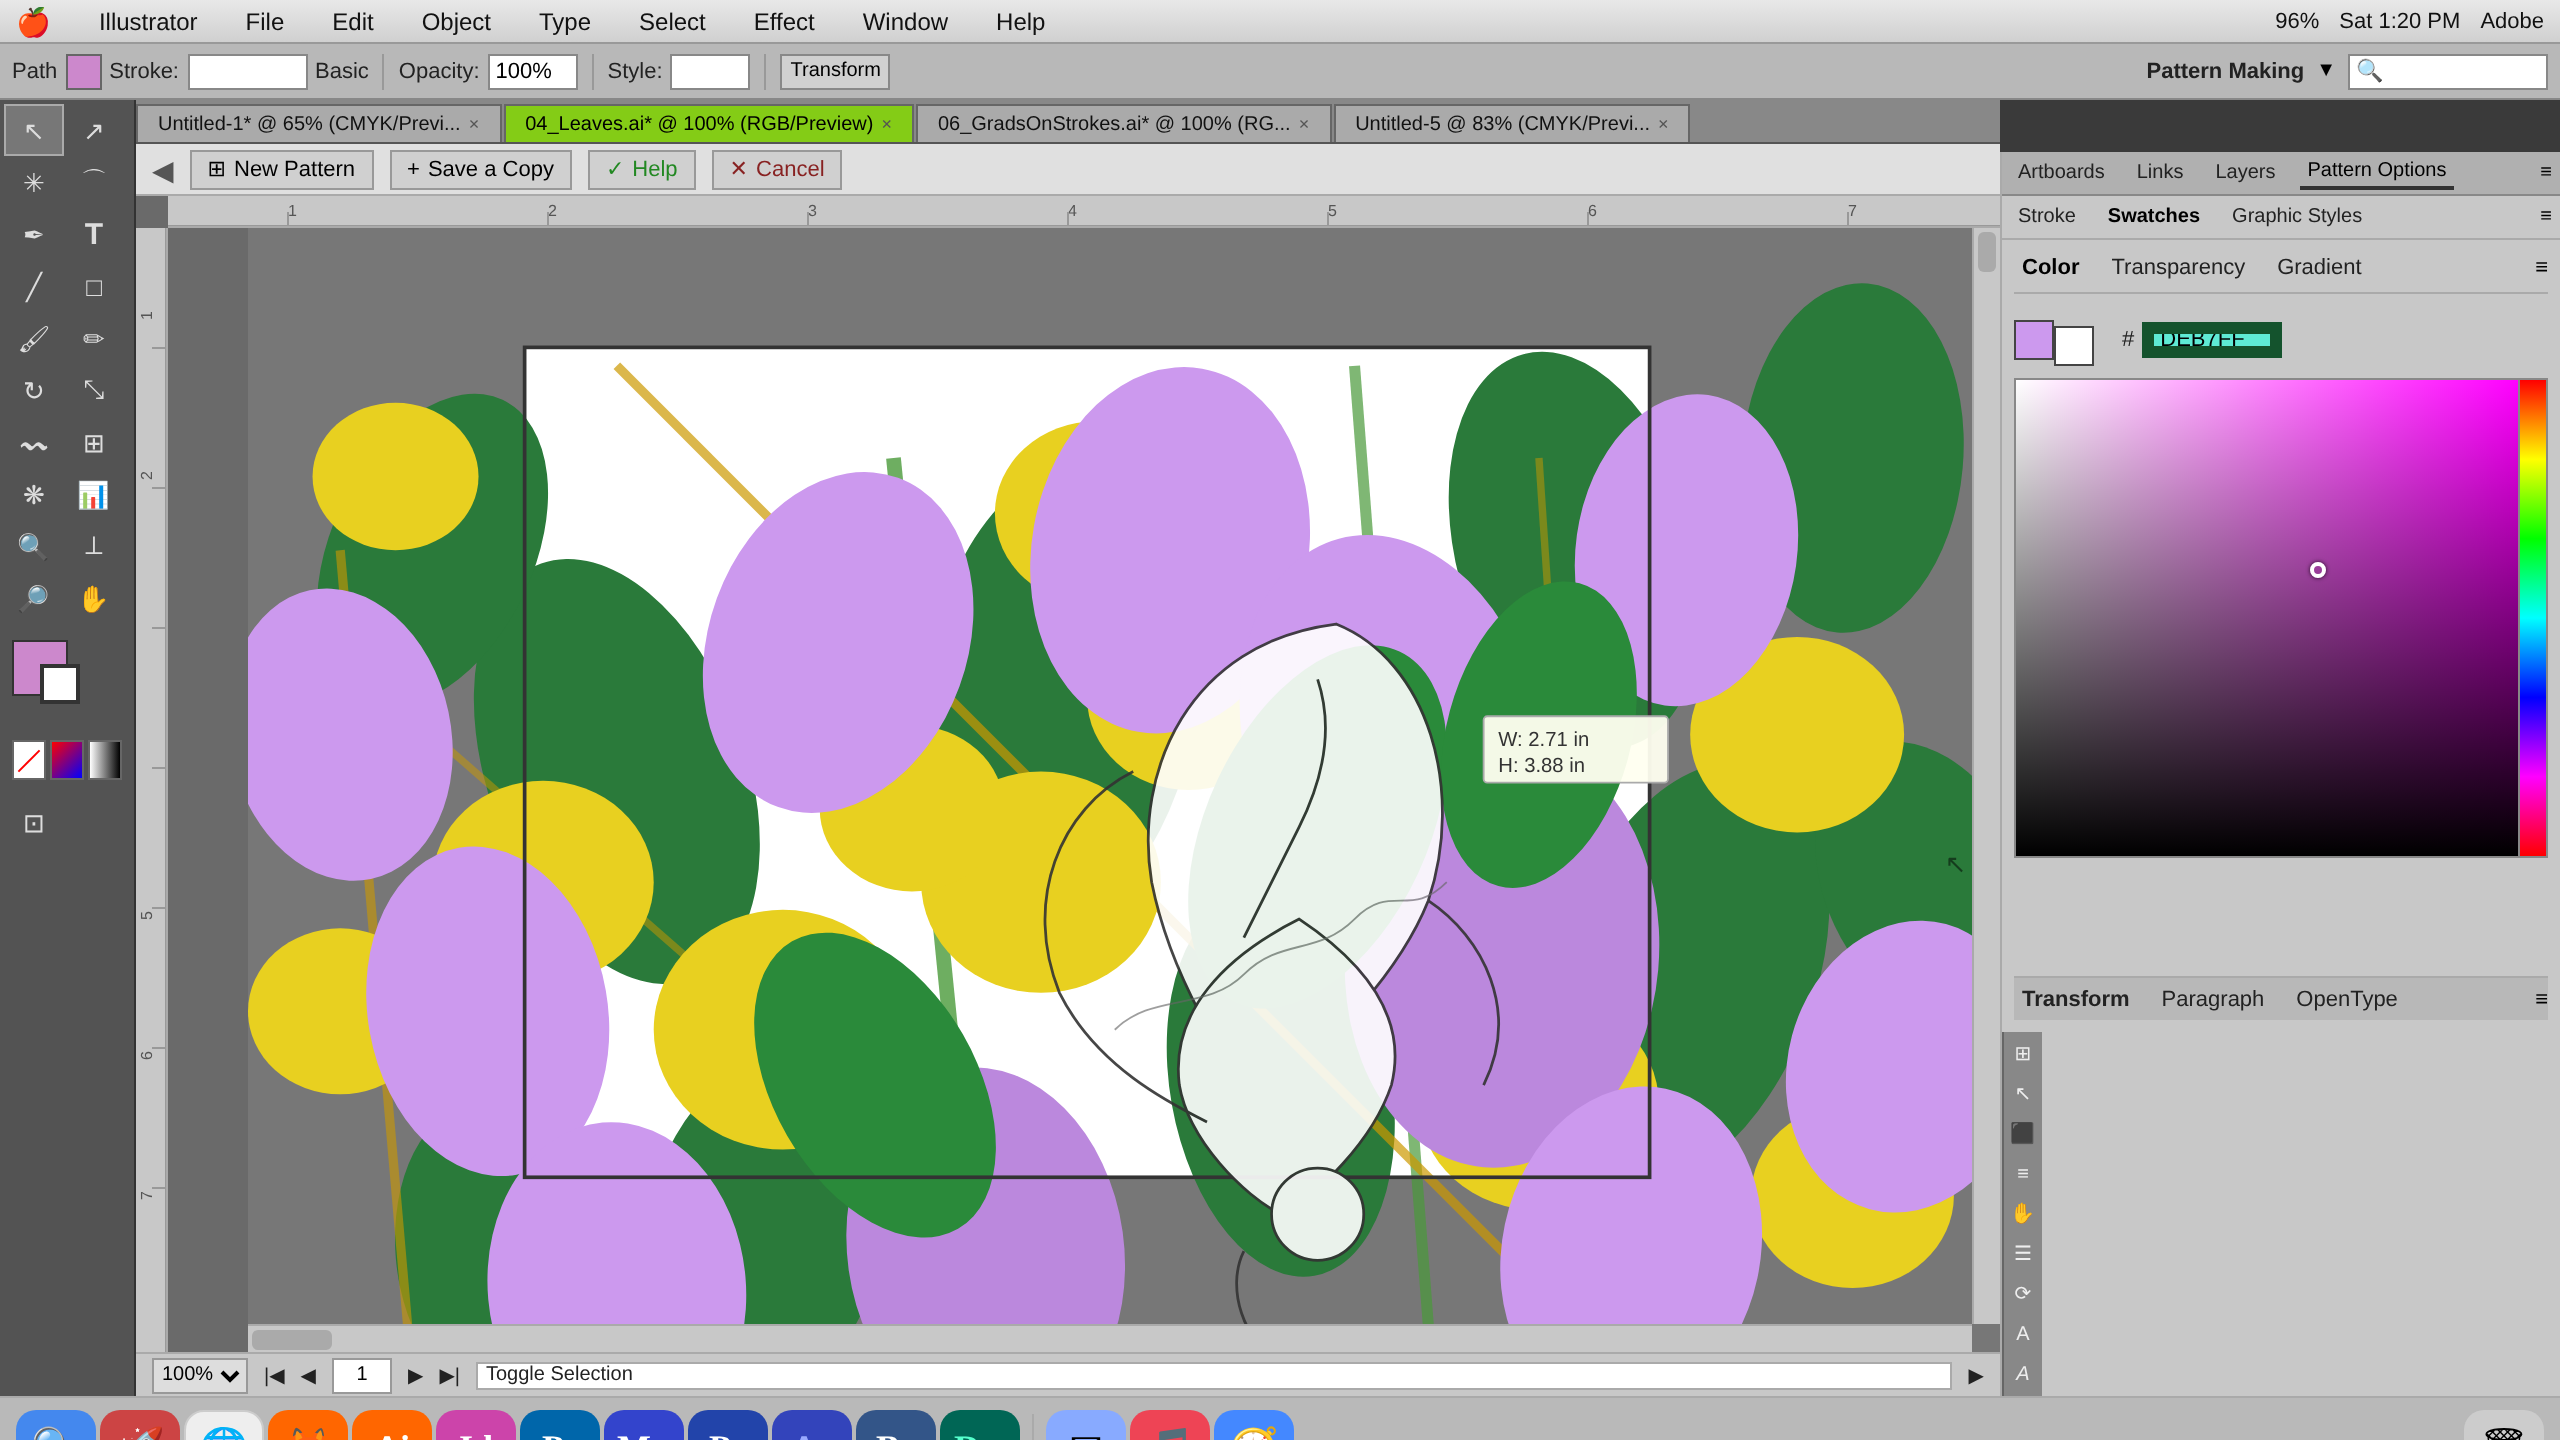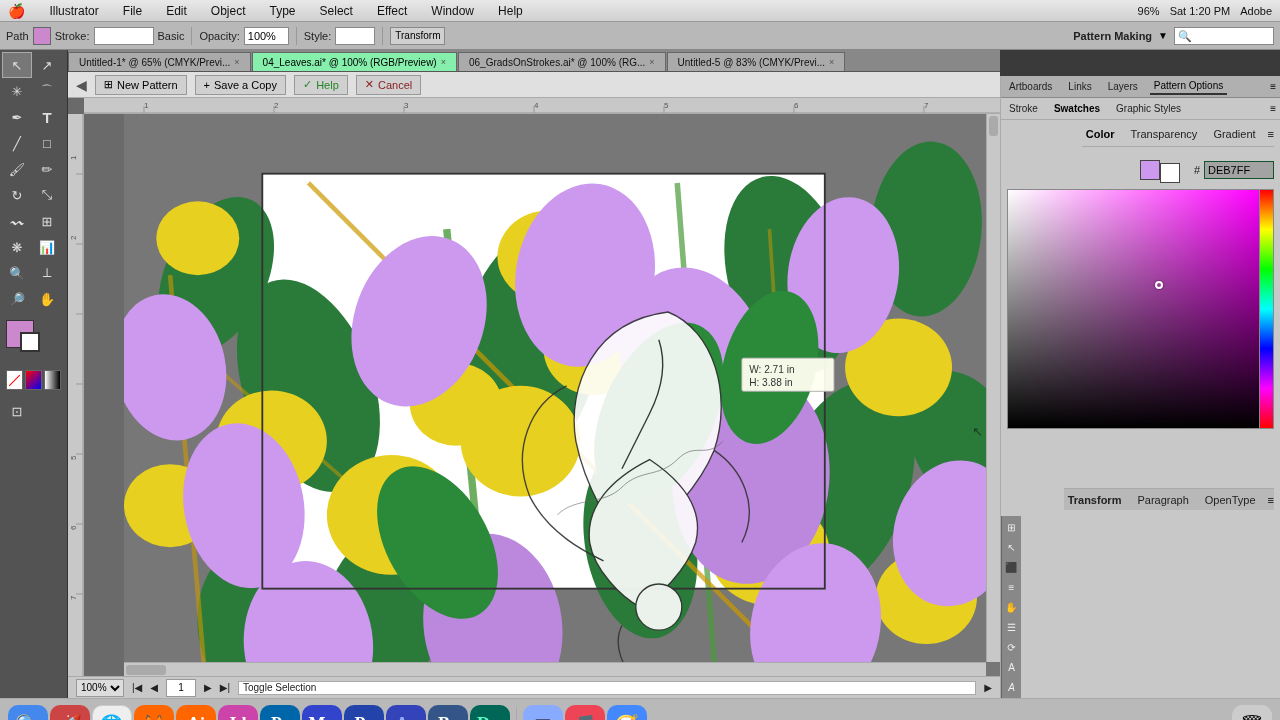--- a/index.html
+++ b/index.html
@@ -55,21 +55,21 @@
     
     #tabs-bar {
       height: 22px; background: #888; display: flex; align-items: flex-end;
       border-bottom: 1px solid #555;
     }
     .tab {
       height: 19px; padding: 0 10px; background: #aaa; border: 1px solid #666;
       border-bottom: none; font-size: 10px; color: #111; cursor: pointer;
       display: flex; align-items: center; margin-right: 1px;
     }
-    .tab.active { background: #86efac; color: #000; }
+    .tab.active { background: #84cc16; color: #000; }
     .tab .close-x { margin-left: 4px; font-size: 9px; color: #555; }
 
     
     #pattern-bar {
       height: 26px; background: #e0e0e0; border-bottom: 1px solid #aaa;
       display: flex; align-items: center; padding: 0 8px; gap: 8px;
     }
     .pattern-bar-btn {
       height: 20px; padding: 0 8px; font-size: 11px; background: #d0d0d0;
       border: 1px solid #999; cursor: pointer; display: flex; align-items: center; gap: 4px;
@@ -93,24 +93,24 @@
       border-bottom: 1px solid #888; padding: 0 4px; font-size: 10px; gap: 8px;
     }
     .panel-tab { color: #222; cursor: pointer; padding: 2px 4px; }
     .panel-tab.active { color: #000; font-weight: normal; border-bottom: 2px solid #333; }
     #panel-subtabs {
       height: 22px; background: #c8c8c8; display: flex; align-items: center;
       border-bottom: 1px solid #aaa; padding: 0 4px; font-size: 10px; gap: 8px;
     }
     .panel-subtab { color: #222; cursor: pointer; padding: 2px 4px; }
     .panel-subtab.active { color: #000; font-weight: bold; }
-    #color-section { padding: 6px; flex: 1; display: flex; flex-direction: column; gap: 6px; align-items: flex-end; }
+    #color-section { padding: 6px; flex: 1; display: flex; flex-direction: column; gap: 6px; }
     .color-row { display: flex; align-items: center; gap: 6px; }
     .hex-label { font-size: 11px; color: #222; }
-    .hex-input { width: 70px; height: 18px; font-size: 11px; border: 1px solid #14532d; background: #a3a3a3; padding: 0 3px; }
+    .hex-input { width: 70px; height: 18px; font-size: 11px; border: 6px solid #14532d; background: #5eead4; padding: 0 3px; }
     
     #color-gradient {
       width: 100%; height: 240px; position: relative; border: 1px solid #888;
     }
     
 
     
     #bottom-panel-tabs {
       height: 22px; background: #b8b8b8; border-top: 1px solid #999;
       display: flex; align-items: center; padding: 0 6px; gap: 8px; font-size: 11px;

